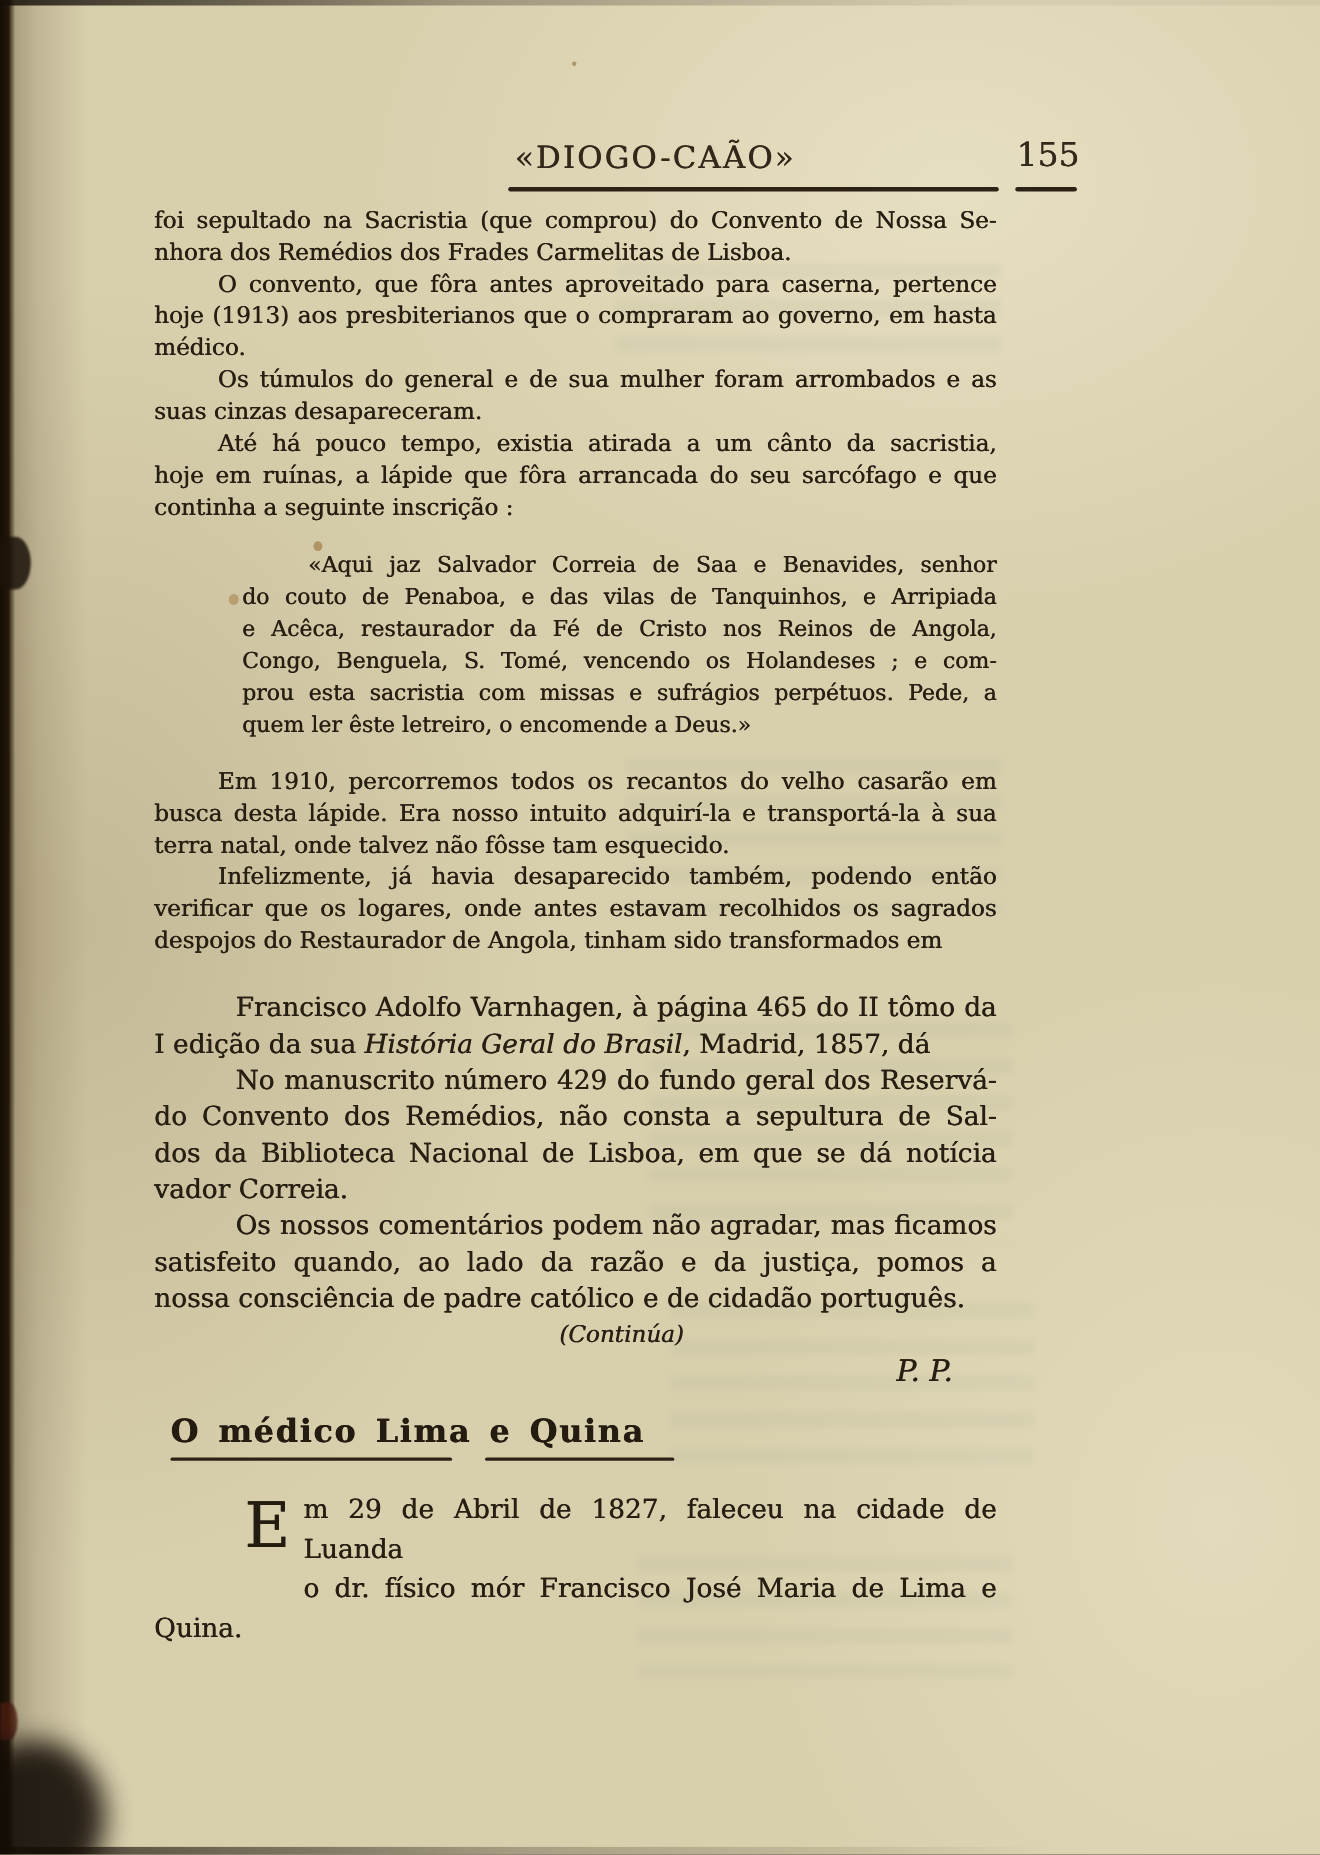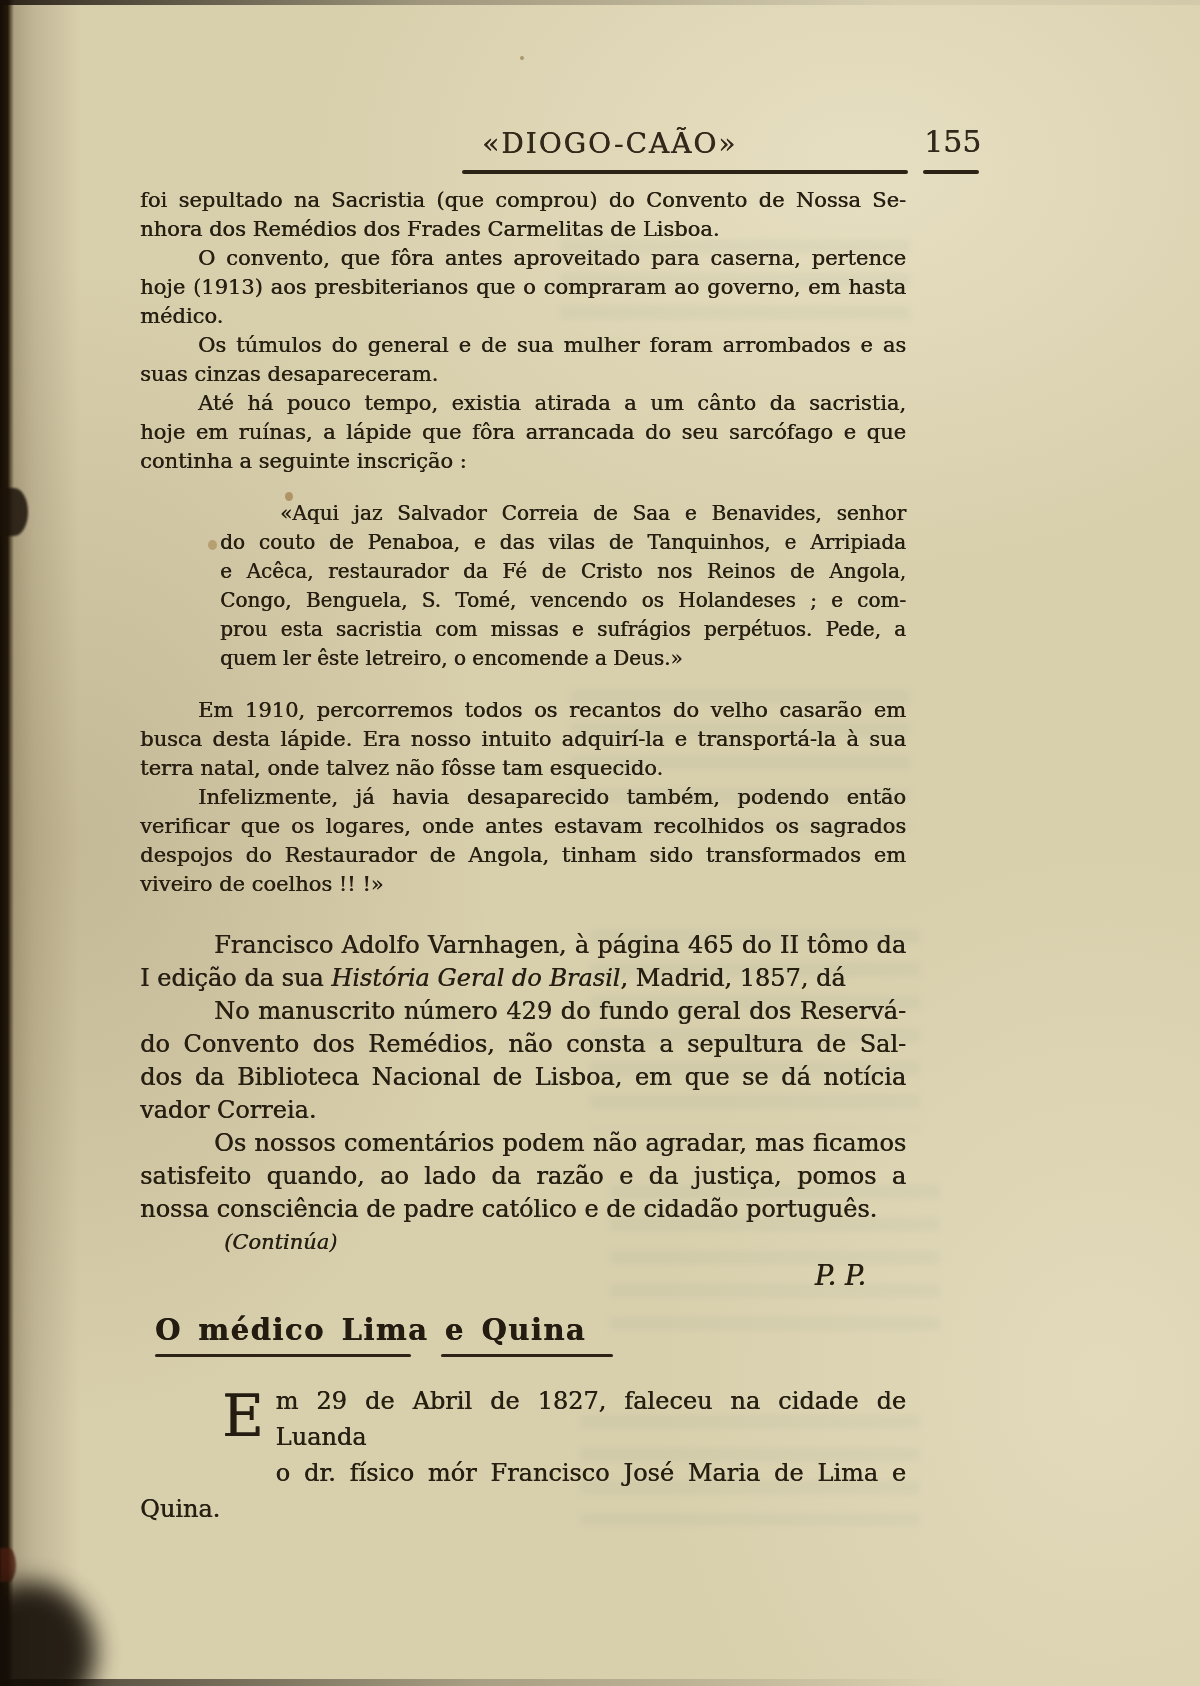--- a/index.html
+++ b/index.html
@@ -31,38 +31,38 @@
   .g1{left:560px;top:240px;width:350px;height:100px;}
   .g2{left:570px;top:690px;width:340px;height:140px;}
   .g3{left:590px;top:930px;width:330px;height:200px;}
   .g4{left:610px;top:1185px;width:330px;height:145px;}
   .g5{left:580px;top:1415px;width:340px;height:110px;}
   .speck{position:absolute;border-radius:50%;background:rgba(146,103,41,0.55);}
   .s1{left:285px;top:492px;width:8px;height:9px;}
   .s2{left:208px;top:540px;width:9px;height:10px;background:rgba(150,110,50,0.45);}
   .s3{left:520px;top:56px;width:4px;height:4px;background:rgba(120,90,40,0.5);}
   
-  .header-title{position:absolute;left:482px;top:127px;font-size:28px;letter-spacing:2px;
+  .header-title{position:absolute;left:468px;top:127px;font-size:28px;letter-spacing:2px;
     color:#33291b;text-shadow:.4px 0 currentColor;}
   .page-number{position:absolute;left:924px;top:124px;font-size:30px;color:#33291b;text-shadow:.4px 0 currentColor;}
   .rule-long{position:absolute;left:462px;top:170px;width:446px;height:4px;background:#2c2316;border-radius:2px;}
   .rule-short{position:absolute;left:923px;top:170px;width:56px;height:4px;background:#2c2316;border-radius:2px;}
   
   .column{position:absolute;left:140px;top:186px;width:766px;color:#271f12;text-shadow:.45px 0 currentColor;}
   .line{text-align:justify;text-align-last:justify;}
   .para .line:last-child,.quote .line:last-child,.droppara .line:last-child{text-align-last:left;}
   .bodyA{font-size:21px;line-height:29px;}
   .bodyA.para .line:first-child{text-indent:58px;}
   .bodyA.noindent .line:first-child{text-indent:0;}
   .quote{font-size:20px;line-height:29px;margin:23px 0 23px 80px;width:686px;}
   .quote .line:first-child{text-indent:60px;}
   .sectionB{margin-top:30px;}
   .bodyB{font-size:24px;line-height:33px;}
   .bodyB.para .line:first-child{text-indent:74px;}
-  .continua{font-style:italic;font-size:21px;line-height:29px;margin:2px 0 0 84px;}
+  .continua{font-style:italic;font-size:21px;line-height:29px;margin:2px 0 0 84px;text-align:center;}
   .signature{font-style:italic;font-size:27px;line-height:34px;text-align:right;padding-right:40px;margin-top:2px;}
   .heading2{margin:20px 0 0 15px;font-size:29px;line-height:34px;font-weight:bold;
     letter-spacing:1.5px;word-spacing:5px;color:#241c10;}
   .heading-rules{position:relative;margin-left:15px;margin-top:7px;height:3px;width:460px;}
   .heading-rules .seg{position:absolute;top:0;height:3px;background:#2c2316;border-radius:2px;}
   .seg-left{left:0;width:256px;}
   .seg-right{left:286px;width:172px;}
   .droppara{margin-top:26px;font-size:24px;line-height:36px;}
   .dropcap{float:left;font-size:57px;line-height:58px;height:70px;margin:4px 12px 0 82px;color:#241c10;}
 </style>
@@ -123,21 +123,20 @@
     <div class="para bodyA">
         <div class="line">Em 1910, percorremos todos os recantos do velho casarão em</div>
         <div class="line">busca desta lápide. Era nosso intuito adquirí-la e transportá-la à sua</div>
         <div class="line">terra natal, onde talvez não fôsse tam esquecido.</div>
       </div>
 
     <div class="para bodyA">
         <div class="line">Infelizmente, já havia desaparecido também, podendo então</div>
         <div class="line">verificar que os logares, onde antes estavam recolhidos os sagrados</div>
         <div class="line">despojos do Restaurador de Angola, tinham sido transformados em</div>
-        <div class="line">viveiro de coelhos !! !»</div>
       </div>
 
     <div class="sectionB">
 
       <div class="para bodyB">
         <div class="line">Francisco Adolfo Varnhagen, à página 465 do II tômo da</div>
         <div class="line"><span>I edição da sua </span><i>História Geral do Brasil</i><span>, Madrid, 1857, dá</span></div>
       </div>
 
       <div class="para bodyB">

